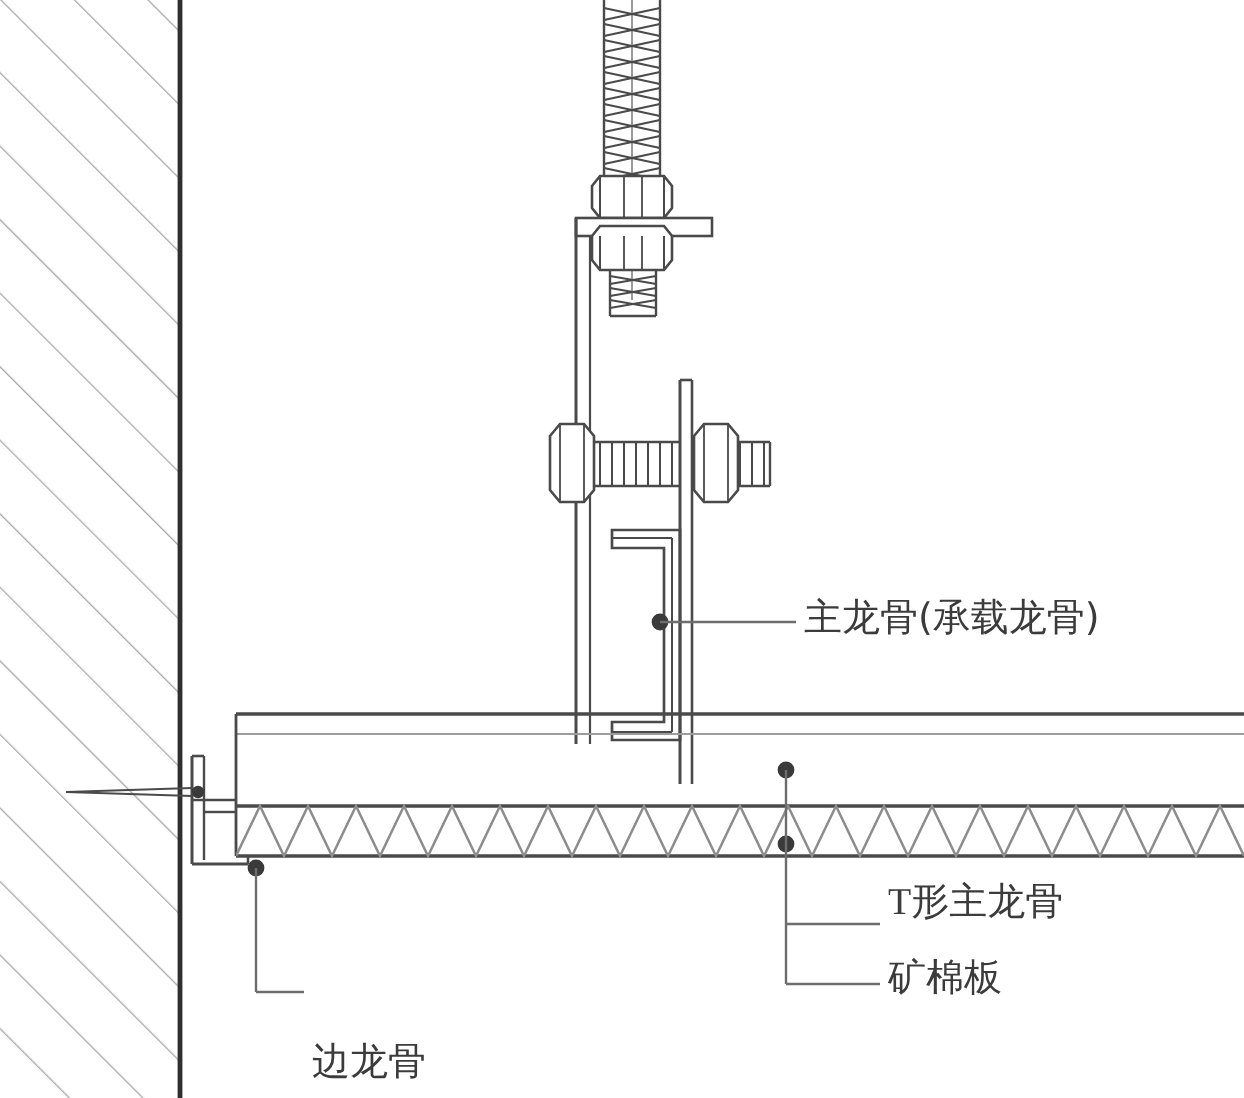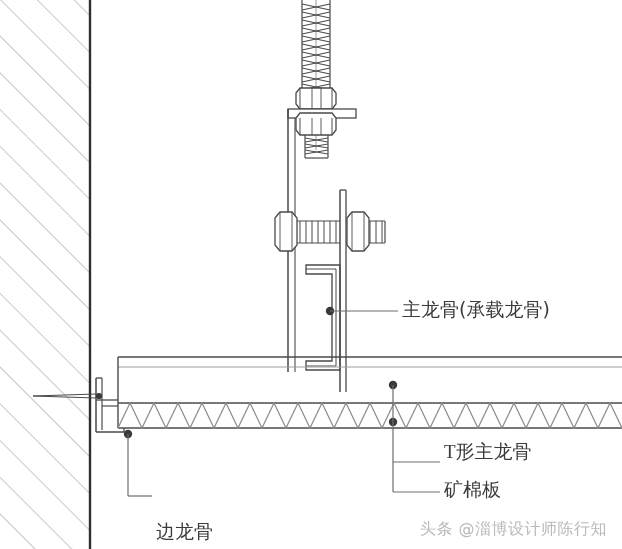--- a/index.html
+++ b/index.html
@@ -255,15 +255,14 @@
   </svg>
 
   <div class="label" style="left:402px; top:300px;">主龙骨(承载龙骨)</div>
 
   <div class="label" style="left:444px; top:442px;font-family:Liberation Serif, serif;">T形主龙骨</div>
 
   <div class="label" style="left:444px; top:480px;">矿棉板</div>
 
   <div class="label" style="left:156px; top:486px;margin-top:36px;">边龙骨</div>
 
-  <div class="watermark" style="left:420px; top:521px;">头条 @淄博设计师陈行知</div>
 
 </div>
 
 </body></html>

